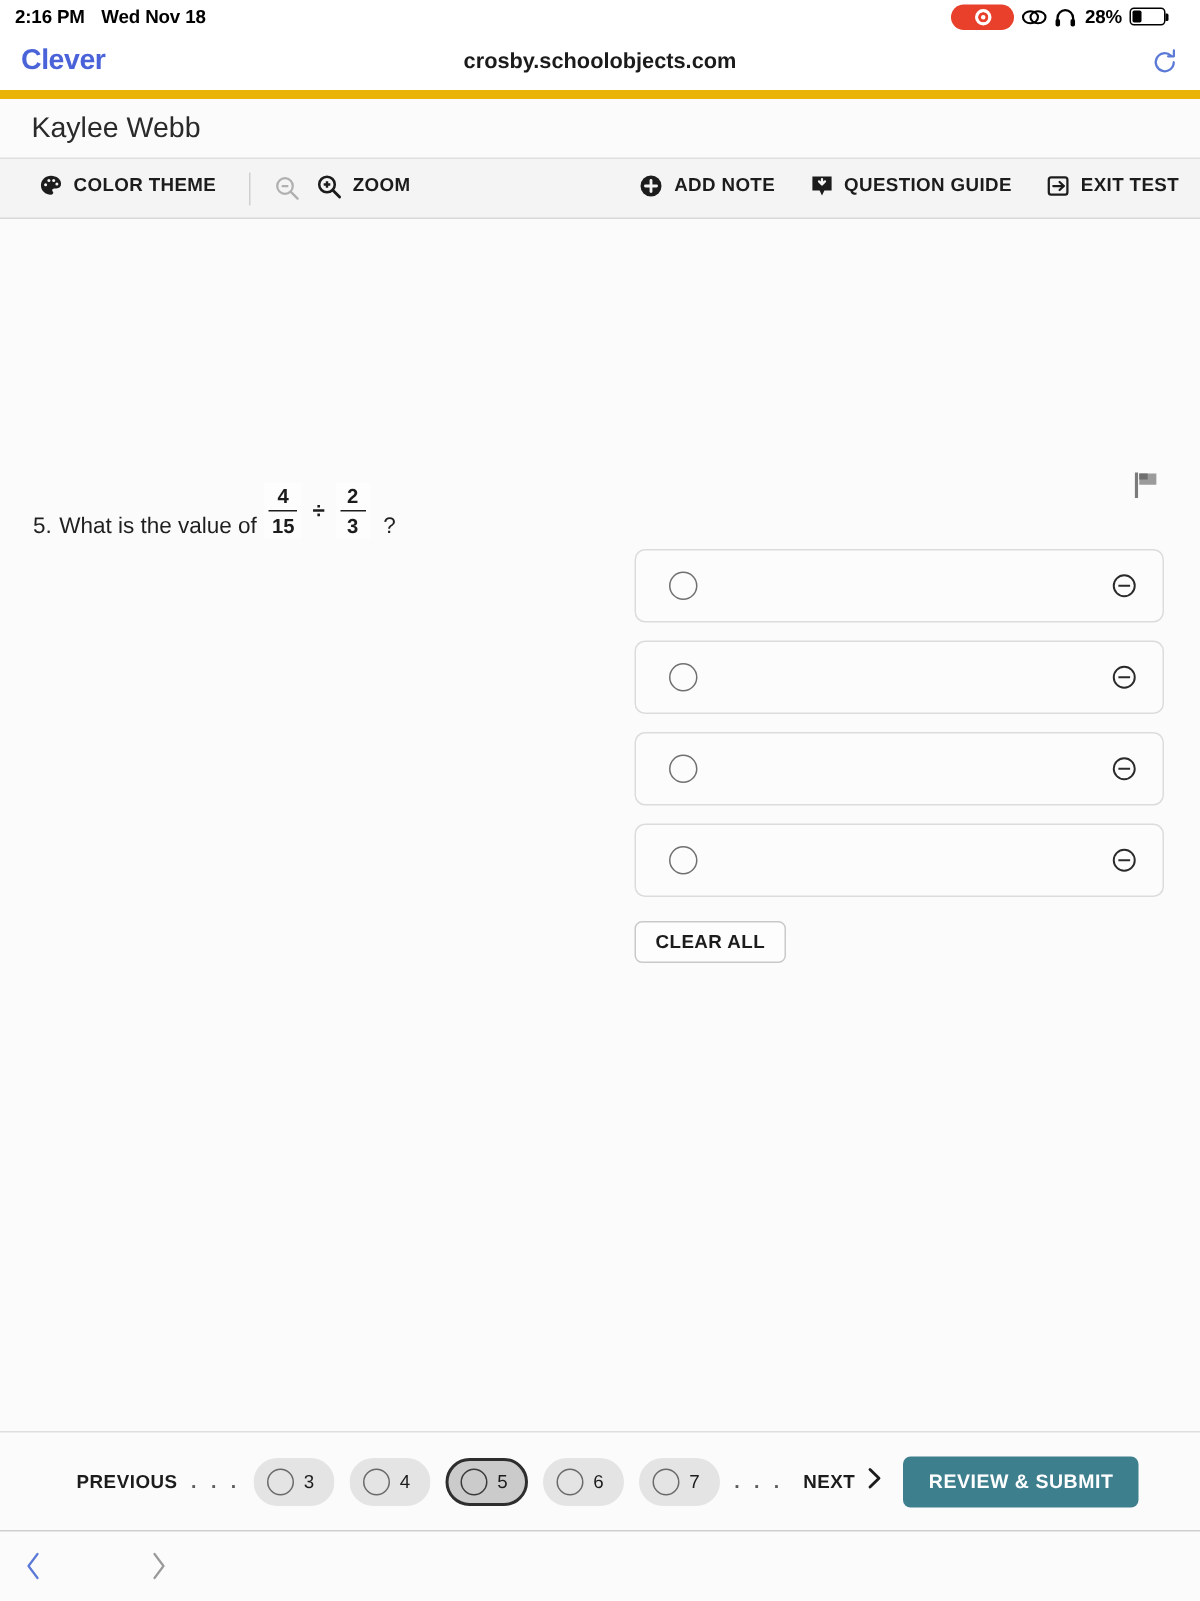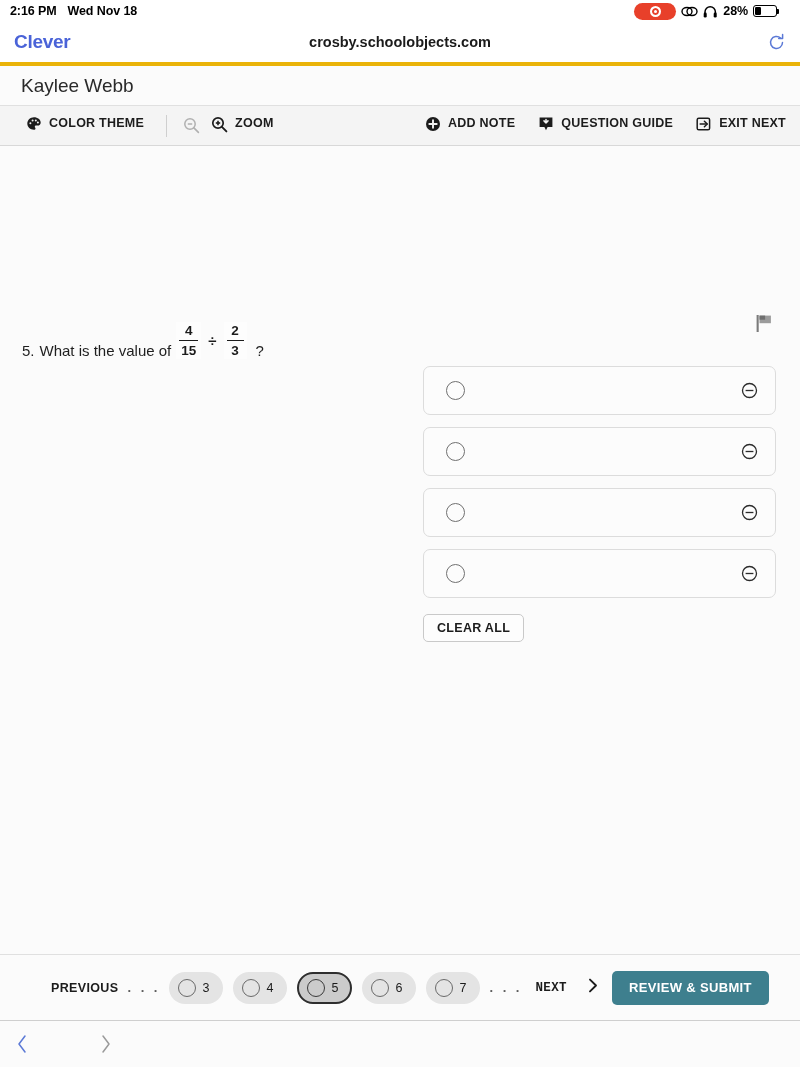--- a/index.html
+++ b/index.html
@@ -42,21 +42,21 @@
     content: ""; position: absolute; right: -3.4px; top: 3.4px;
     width: 2px; height: 4.4px; background: #000; border-radius: 0 1px 1px 0;
   }
   .batt .lvl { height: 100%; background: #000; border-radius: 1.2px; width: 28%; }
 
   
   .browserbar {
     height: 44px; flex: 0 0 44px;
     display: flex; align-items: center; position: relative;
     background: #ffffff; padding: 0 14px;
-    border-bottom: 4px solid #eab308;
+    border-bottom: 6px solid #eab308;
   }
   .clever-logo {
     font-size: 19px; font-weight: bold; color: #4a63d8;
     letter-spacing: -0.3px;
   }
   .url {
     position: absolute; left: 0; right: 0; text-align: center;
     font-size: 14.5px; color: #1b1b1b; font-weight: bold; pointer-events: none;
   }
   .reload { margin-left: auto; color: #5b79d6; display: flex; align-items: center; z-index:2;}
@@ -158,21 +158,21 @@
     background: #e4e4e4; border: 1px solid transparent;
     display: flex; align-items: center; gap: 6px; padding: 0 12px 0 8px;
   }
   .chip .dot {
     width: 18px; height: 18px; border-radius: 50%;
     border: 1.7px solid #6a6a6a; background: transparent;
   }
   .chip .num { font-size: 12.5px; color: #1c1c1c; font-weight: normal; }
   .chip.active { background: #cbcbcb; border: 2px solid #2e2e2e; }
   .chip.active .dot { border-color: #3a3a3a; }
-  .nav-next { display: flex; align-items: center; gap: 21px; margin-left: 4px; font-family: Liberation Mono, monospace; }
+  .nav-next { display: flex; align-items: center; gap: 8px; margin-left: 4px; }
   .submit-btn {
     margin-left: 14px; height: 34px; padding: 0 17px;
     background: #3e7f8e; border-radius: 5px;
     display: flex; align-items: center; justify-content: center;
     color: #ffffff; font-size: 13px; font-weight: bold; letter-spacing: 0.35px;
   }
 
   
   .browserfoot {
     height: 47px; flex: 0 0 47px;
@@ -287,21 +287,21 @@
         <span>QUESTION GUIDE</span>
       </div>
       <div class="tb-item">
         <span>
           <svg width="16" height="16" viewBox="0 0 16 16">
             <rect x="1.2" y="2.2" width="12.4" height="11.6" rx="1.6" fill="none" stroke="#1c1c1c" stroke-width="1.5"></rect>
             <line x1="4.2" y1="8" x2="11" y2="8" stroke="#1c1c1c" stroke-width="1.5" stroke-linecap="round"></line>
             <path d="M8.4 5.3 11.2 8l-2.8 2.7" fill="none" stroke="#1c1c1c" stroke-width="1.5" stroke-linecap="round" stroke-linejoin="round"></path>
           </svg>
         </span>
-        <span>EXIT NEXT</span>
+        <span>EXIT TEST</span>
       </div>
     </div>
   </div>
 
   <div class="content">
 
     <span class="flag-btn">
       <svg width="18" height="19" viewBox="0 0 18 19">
         <rect x="1.6" y="1" width="2.1" height="17" fill="#7b7b7b"></rect>
         <path d="M4.5 1.6h11.4v7.6H4.5z" fill="#9b9b9b"></path>

